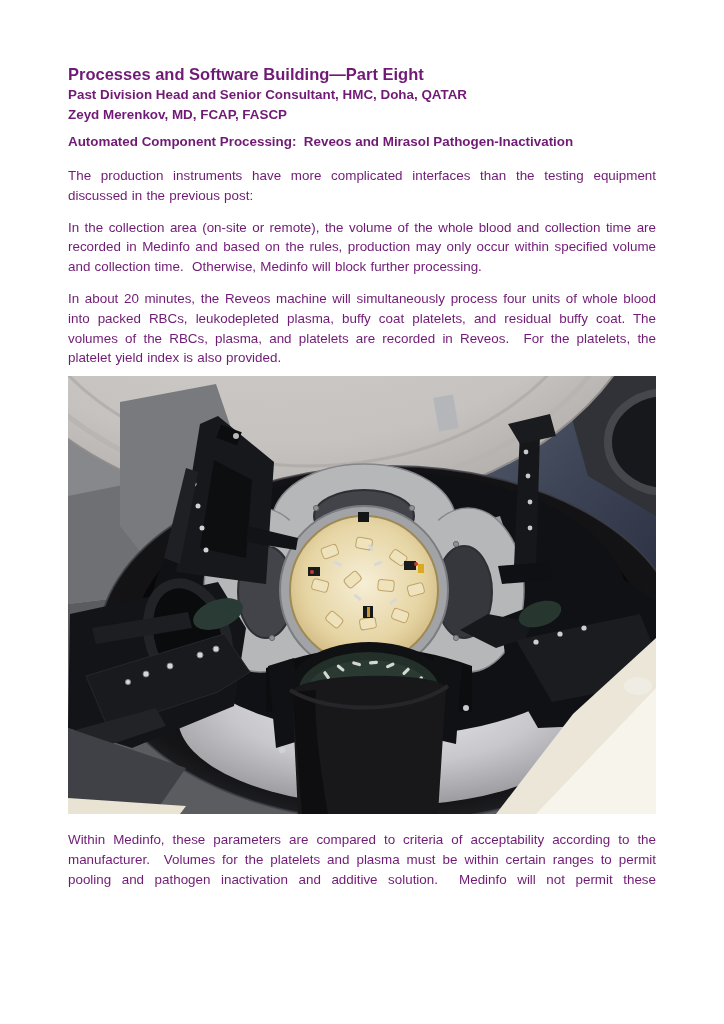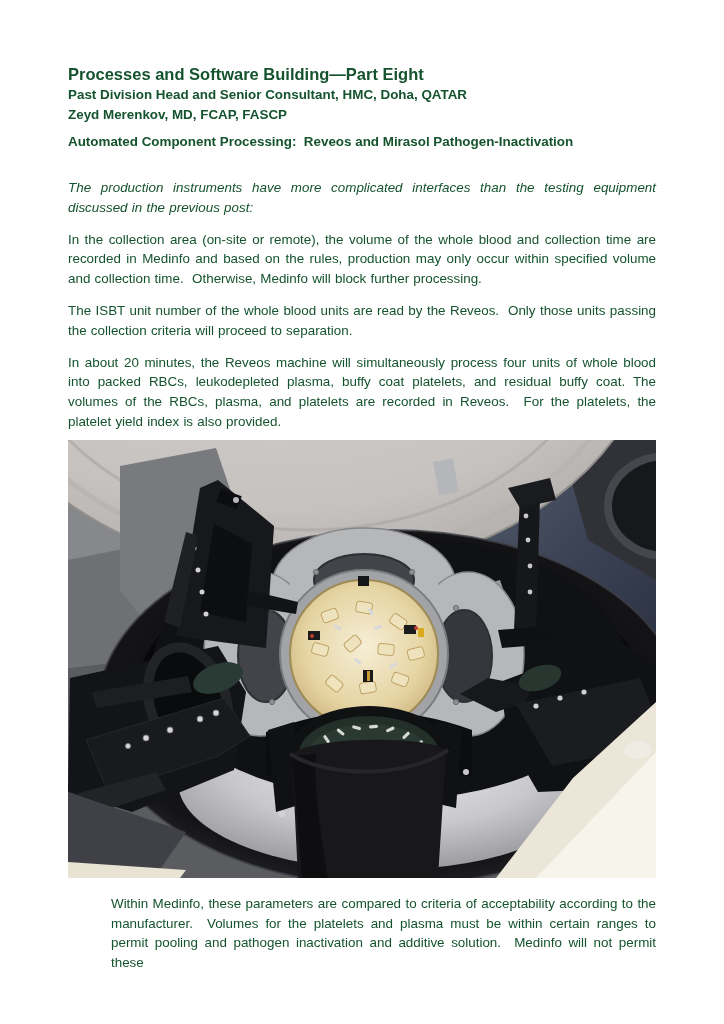--- a/index.html
+++ b/index.html
@@ -3,55 +3,54 @@
 <meta charset="utf-8">
 <style>
   html,body { margin:0; padding:0; background:#ffffff; }
   .page {
     position:relative;
     width:724px; height:1024px;
     background:#ffffff;
     box-sizing:border-box;
     padding:64px 68px 0 68px;
     font-family:"Liberation Sans", sans-serif;
-    color:#14532d;
+    color:#701a75;
     overflow:hidden;
   }
   .title {
     font-size:16.5px; font-weight:bold; line-height:21px; margin:0;
   }
   .author {
     font-size:13.4px; font-weight:bold; line-height:20px;
   }
   .heading {
     font-size:13.4px; font-weight:bold; line-height:20px; margin:7px 0 0 0;
   }
   p.body {
     font-size:13.4px; line-height:19.8px; margin:12px 0 0 0;
     text-align:justify; word-spacing:0.5px;
   }
-  p.body.first { margin-top:26px;font-style:italic; }
-  p.body.closing { margin-top:16px; text-align-last:justify;margin-left:43px; }
+  p.body.first { margin-top:14px; }
+  p.body.closing { margin-top:16px; text-align-last:justify; }
   figure.photo { margin:8px 0 0 0; padding:0; }
   figure.photo svg { display:block; }
 </style>
 </head>
 <body>
 
 <div class="page">
 
   <h1 class="title">Processes and Software Building—Part Eight</h1>
   <div class="author">Past Division Head and Senior Consultant, HMC, Doha, QATAR</div>
   <div class="author">Zeyd Merenkov, MD, FCAP, FASCP</div>
 
   <h2 class="heading">Automated Component Processing:&nbsp; Reveos and Mirasol Pathogen-Inactivation</h2>
 
   <p class="body first">The production instruments have more complicated interfaces than the testing equipment discussed in the previous post:</p>
   <p class="body">In the collection area (on-site or remote), the volume of the whole blood and collection time are recorded in Medinfo and based on the rules, production may only occur within specified volume and collection time.&nbsp; Otherwise, Medinfo will block further processing.</p>
-  <p class="body">The ISBT unit number of the whole blood units are read by the Reveos.&nbsp; Only those units passing the collection criteria will proceed to separation.</p>
   <p class="body">In about 20 minutes, the Reveos machine will simultaneously process four units of whole blood into packed RBCs, leukodepleted plasma, buffy coat platelets, and residual buffy coat. The volumes of the RBCs, plasma, and platelets are recorded in Reveos.&nbsp; For the platelets, the platelet yield index is also provided.</p>
 
   <figure class="photo">
     <svg width="588" height="438" viewBox="0 0 588 438" role="img">
       <defs>
         <radialGradient id="gLid" cx="45%" cy="30%" r="80%">
           <stop offset="0" stop-color="#d9d6d3"></stop>
             <stop offset="0.72" stop-color="#c6c2bf"></stop>
             <stop offset="1" stop-color="#a6a3a0"></stop>
         </radialGradient>

